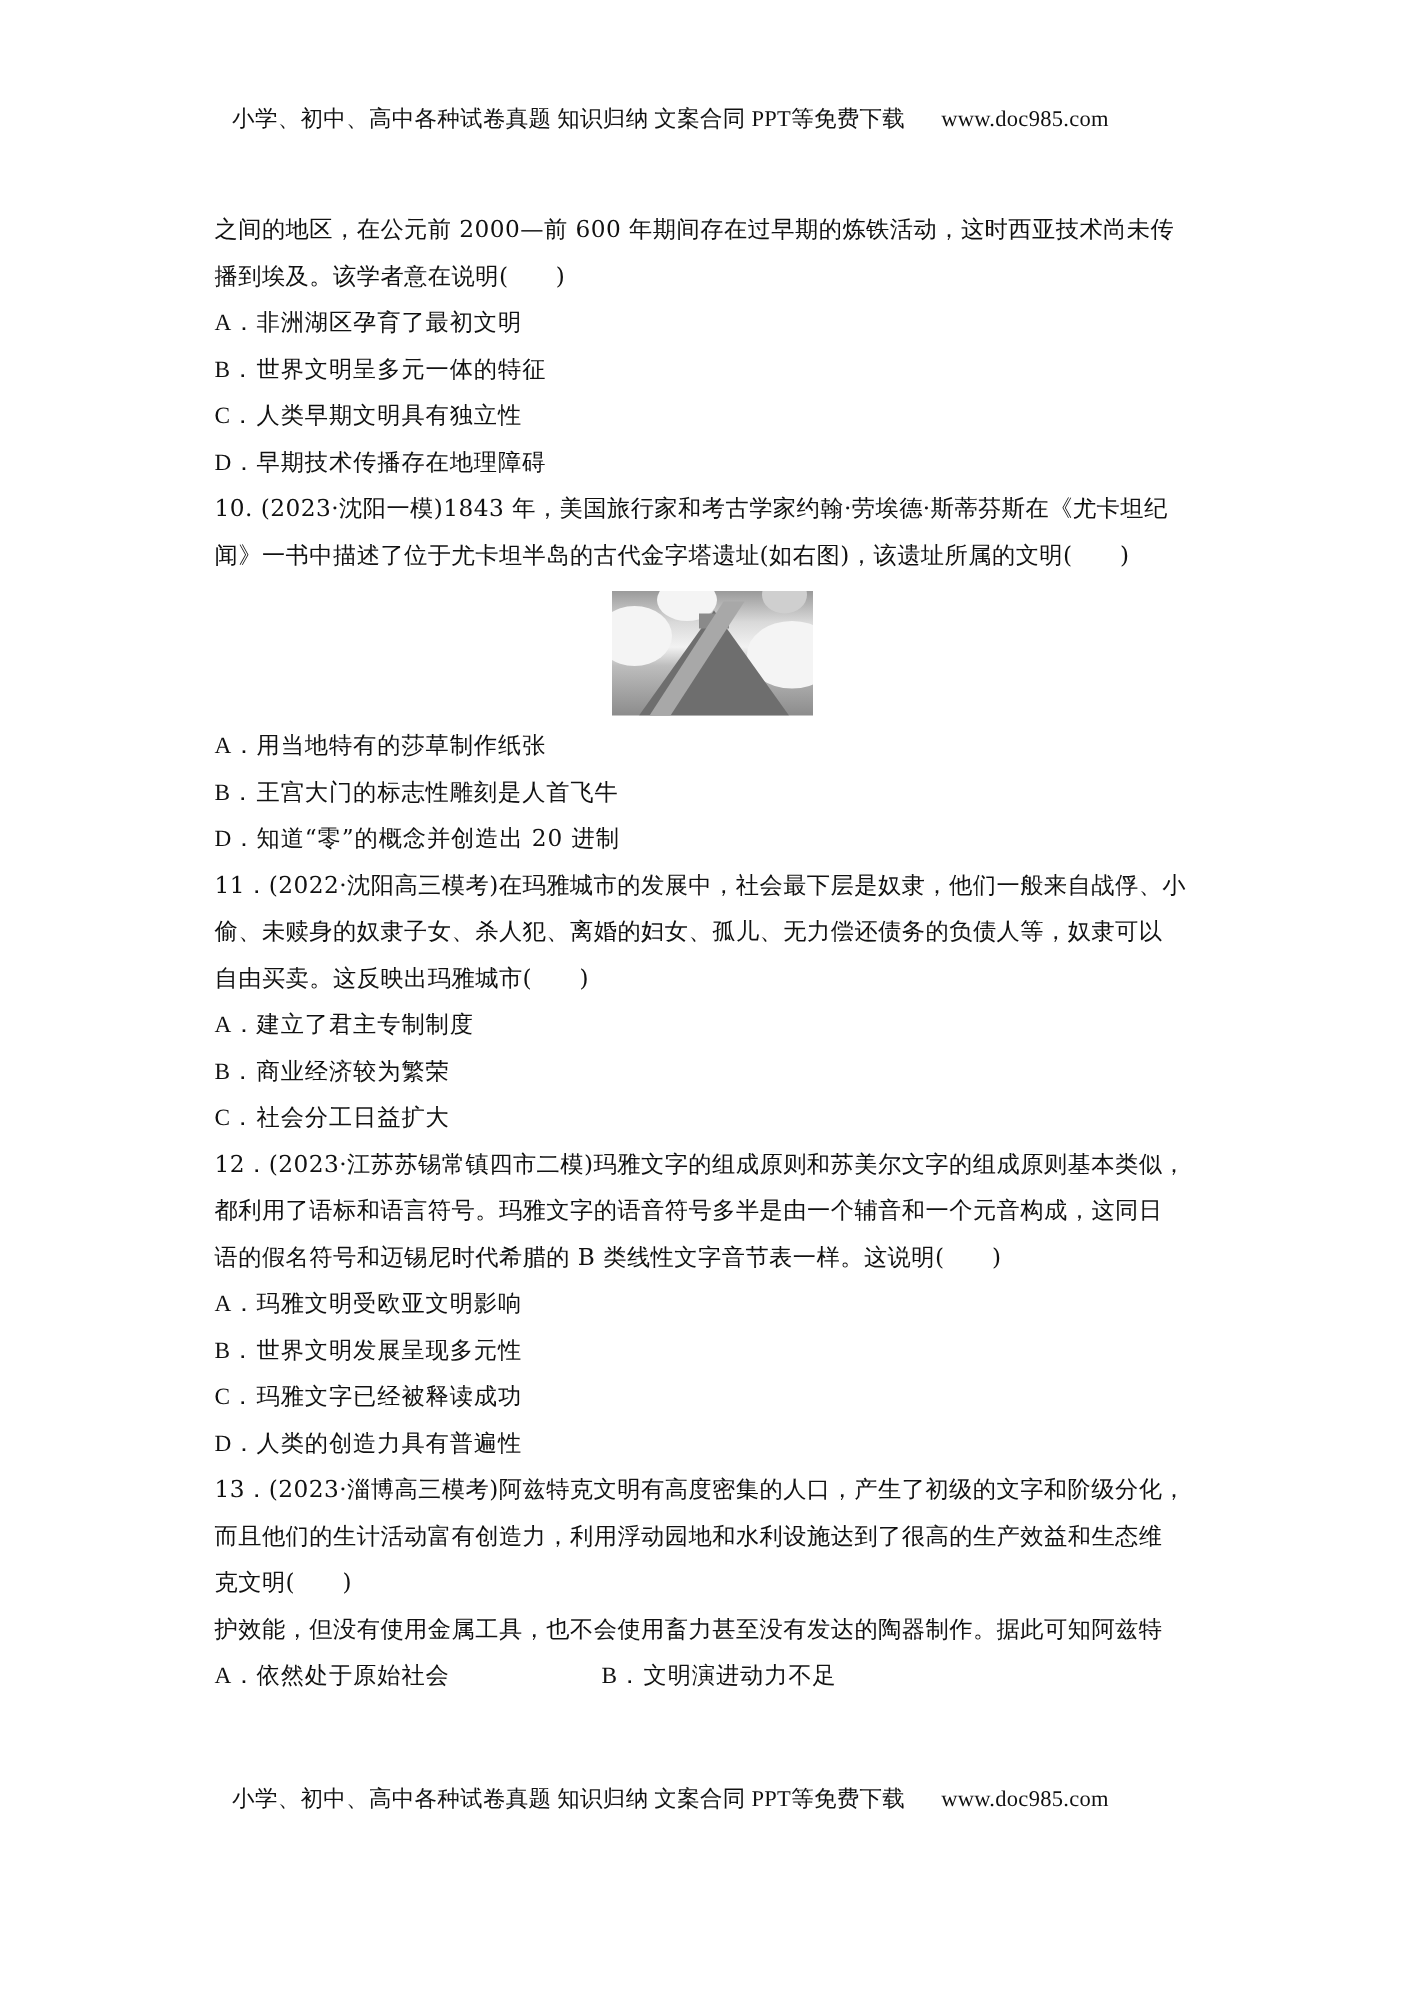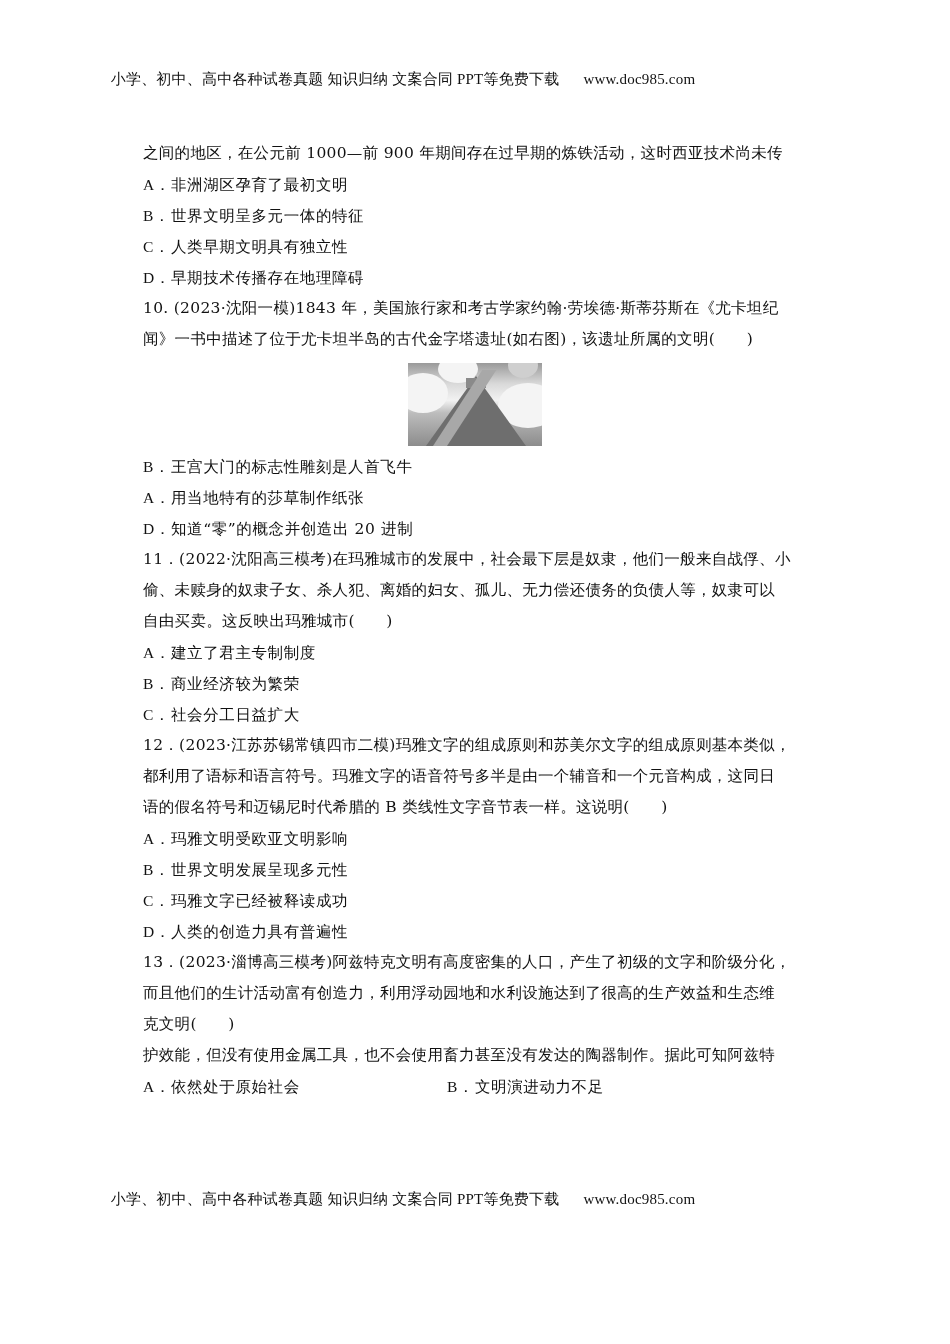--- a/index.html
+++ b/index.html
@@ -1,70 +1,71 @@
 <!DOCTYPE html>
 <html><head>
 <meta charset="utf-8">
 <style>
   html, body { margin:0; padding:0; background:#ffffff; }
   body { width:950px; height:1344px; position:relative; overflow:hidden;
          font-family:"DejaVu Serif","Liberation Serif",serif; color:#111; }
   .hdr { position:absolute; left:0; width:806px; text-align:center; font-size:15px;
-         font-family:"Liberation Serif","DejaVu Serif",serif; letter-spacing:0.2px; }
+         font-family:"Liberation Serif","DejaVu Serif",serif; letter-spacing:0.2px;padding-left:44px; }
   .hdr .site { margin-left:24px; }
   .page { position:absolute; left:143px; top:138px; width:680px; }
   .line { font-size:15.5px; line-height:31px; height:31px; white-space:nowrap; letter-spacing:0.3px; }
   .opt { font-size:15.5px; line-height:31px; height:31px; white-space:nowrap; letter-spacing:0.6px; }
   .opt .lbl { display:inline-block; width:28px; font-family:"Liberation Serif",serif; }
   .figwrap { height:96px; position:relative; }
   .fig { position:absolute; left:265px; top:8px; width:134px; height:83px; overflow:hidden;
          background:linear-gradient(180deg,#9a9a9a 0%,#d9d9d9 25%,#f2f2f2 45%,#bdbdbd 60%,#8c8c8c 100%); }
   .cloud { position:absolute; border-radius:50%; background:#f4f4f4; }
   .pyr { position:absolute; left:18px; bottom:0; width:0; height:0;
          border-left:50px solid transparent; border-right:50px solid transparent;
          border-bottom:70px solid #6e6e6e; }
   .pyrtop { position:absolute; left:58px; top:15px; width:20px; height:10px; background:#8a8a8a; }
   .stair { position:absolute; left:25px; bottom:0; width:14px; height:76px; background:#a8a8a8;
            transform:skewX(-33deg); transform-origin:bottom left; }
-  .rowAB { display:flex;gap:46px; }
+  .rowAB { display:flex; }
   .rowAB .half { width:258px; }
 </style>
 </head>
 <body>
 
 <div class="hdr" style="top:70px;">
   <span>小学、初中、高中各种试卷真题  知识归纳  文案合同  PPT等免费下载</span><span class="site">www.doc985.com</span>
 </div>
 
 <div class="page">
 
   <div>
-    <div class="line">之间的地区，在公元前 1000—前 900 年期间存在过早期的炼铁活动，这时西亚技术尚未传</div>
+    <div class="line">之间的地区，在公元前 2000—前 600 年期间存在过早期的炼铁活动，这时西亚技术尚未传</div>
+    <div class="line">播到埃及。该学者意在说明(　　)</div>
     <div class="opt"><span class="lbl">A．</span><span>非洲湖区孕育了最初文明</span></div>
     <div class="opt"><span class="lbl">B．</span><span>世界文明呈多元一体的特征</span></div>
     <div class="opt"><span class="lbl">C．</span><span>人类早期文明具有独立性</span></div>
     <div class="opt"><span class="lbl">D．</span><span>早期技术传播存在地理障碍</span></div>
   </div>
 
   <div>
     <div class="line">10. (2023·沈阳一模)1843 年，美国旅行家和考古学家约翰·劳埃德·斯蒂芬斯在《尤卡坦纪</div>
     <div class="line">闻》一书中描述了位于尤卡坦半岛的古代金字塔遗址(如右图)，该遗址所属的文明(　　)</div>
     <div class="figwrap">
       <div class="fig">
         <div class="cloud" style="left:-10px;top:10px;width:50px;height:40px;"></div>
         <div class="cloud" style="left:30px;top:-8px;width:40px;height:28px;"></div>
         <div class="cloud" style="left:90px;top:20px;width:60px;height:45px;"></div>
         <div class="cloud" style="left:100px;top:-10px;width:30px;height:25px;background:#cfcfcf;"></div>
         <div class="pyr"></div>
         <div class="pyrtop"></div>
         <div class="stair"></div>
       </div>
     </div>
+    <div class="opt"><span class="lbl">A．</span><span>用当地特有的莎草制作纸张</span></div>
     <div class="opt"><span class="lbl">B．</span><span>王宫大门的标志性雕刻是人首飞牛</span></div>
-    <div class="opt"><span class="lbl">A．</span><span>用当地特有的莎草制作纸张</span></div>
     <div class="opt"><span class="lbl">D．</span><span>知道“零”的概念并创造出 20 进制</span></div>
   </div>
 
   <div>
     <div class="line">11．(2022·沈阳高三模考)在玛雅城市的发展中，社会最下层是奴隶，他们一般来自战俘、小</div>
     <div class="line">偷、未赎身的奴隶子女、杀人犯、离婚的妇女、孤儿、无力偿还债务的负债人等，奴隶可以</div>
     <div class="line">自由买卖。这反映出玛雅城市(　　)</div>
     <div class="opt"><span class="lbl">A．</span><span>建立了君主专制制度</span></div>
     <div class="opt"><span class="lbl">B．</span><span>商业经济较为繁荣</span></div>
     <div class="opt"><span class="lbl">C．</span><span>社会分工日益扩大</span></div>

